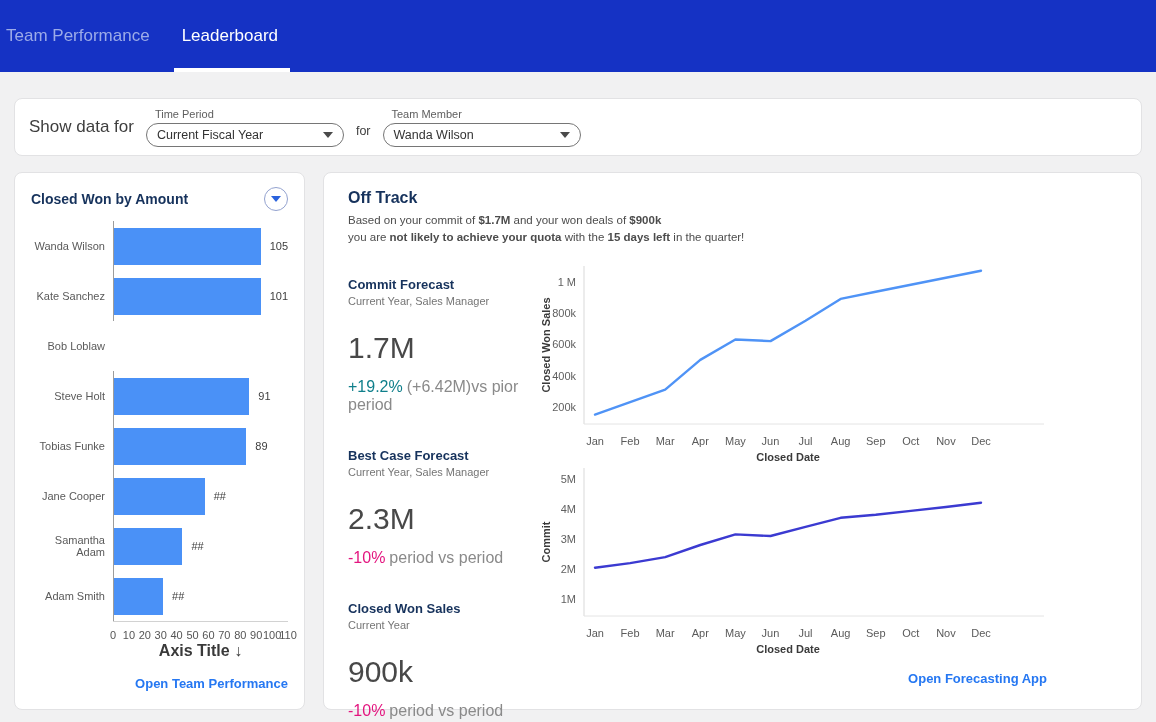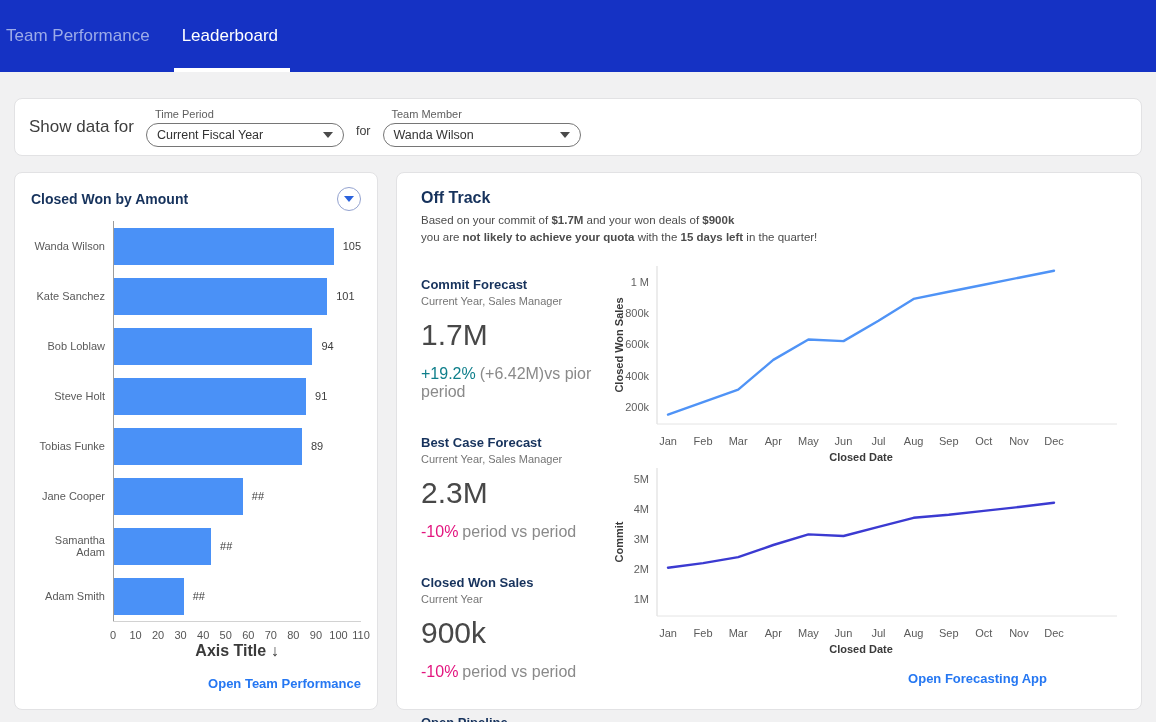--- a/index.html
+++ b/index.html
@@ -34,21 +34,21 @@
   .field-label { font-size:11px; color:#5e5e5e; margin:0 0 3px 9px; }
   .select {
     width:198px; height:24px; border:1px solid #767676; border-radius:12px;
     display:flex; align-items:center; justify-content:space-between;
     padding:0 10px; font-size:12.5px; color:#333; cursor:pointer; background:#fff;
   }
   .caret { width:0; height:0; border-left:5px solid transparent; border-right:5px solid transparent; border-top:6px solid #4a4a4a; }
   
   .main { display:flex; gap:18px; padding:0 14px; }
   .card { background:#fff; border:1px solid #e2e2e4; border-radius:8px; }
-  .left-card  { width:364px; height:538px; padding:14px 16px; flex:none; }
+  .left-card  { width:291px; height:538px; padding:14px 16px; flex:none; }
   .right-card { flex:1; height:538px; padding:16px 24px; min-width:0; }
   .card-head { display:flex; align-items:center; justify-content:space-between; }
   .card-title { font-size:14px; font-weight:bold; color:var(--heading,#16325c); }
   .collapse-btn {
     width:24px; height:24px; border:1.5px solid #93a2cf; border-radius:50%;
     display:flex; align-items:center; justify-content:center; cursor:pointer; background:#fff;
   }
   .collapse-btn .tri { width:0; height:0; border-left:5px solid transparent; border-right:5px solid transparent; border-top:6px solid #2a62dd; }
   
   .bar-rows { margin-top:10px; }
@@ -64,21 +64,21 @@
   .panel-link { margin-top:16px; text-align:right; font-size:13px; font-weight:bold; color:var(--link,#2577f2); cursor:pointer; }
   
   .ot-title { font-size:16px; font-weight:bold; color:var(--heading,#16325c); margin-bottom:5px; }
   .ot-line { font-size:11.5px; color:#4c4c4c; line-height:1.45; }
   .ot-body { display:flex; margin-top:10px; }
   .kpi-col { width:190px; flex:none; }
   .kpi { margin-top:34px; }
   .kpi:first-child { margin-top:22px; }
   .kpi-title { font-size:13px; font-weight:bold; color:var(--heading,#16325c); }
   .kpi-sub { font-size:11px; color:#757575; margin-top:3px; }
-  .kpi-value { font-size:30px; color:#484848; margin-top:11px; }
+  .kpi-value { font-size:30px; color:#484848; margin-top:24px; }
   .kpi-delta-row { font-size:16px; margin-top:13px; }
   .kpi-note { color:#8a8a8a; margin-left:4px; }
   .charts-col { flex:1; min-width:0; padding-top:6px; }
   .charts-col svg { display:block; }
   .fc-link { margin-top:16px; padding-right:70px; }
 </style>
 </head>
 <body>
 
 <div class="nav" id="nav">
@@ -124,24 +124,20 @@
         </div>
         <div class="bar-row">
           <div class="bar-label">Kate Sanchez</div>
           <div class="bar-zone">
             <div class="bar" style="width: 86.3248%;"></div>
             <span class="bar-val">101</span>
           </div>
         </div>
         <div class="bar-row">
           <div class="bar-label">Bob Loblaw</div>
-          <div class="bar-zone">
-            <div class="bar" style="width: 80.3419%;"></div>
-            <span class="bar-val">94</span>
-          </div>
         </div>
         <div class="bar-row">
           <div class="bar-label">Steve Holt</div>
           <div class="bar-zone">
             <div class="bar" style="width: 77.7778%;"></div>
             <span class="bar-val">91</span>
           </div>
         </div>
         <div class="bar-row">
           <div class="bar-label">Tobias Funke</div>

